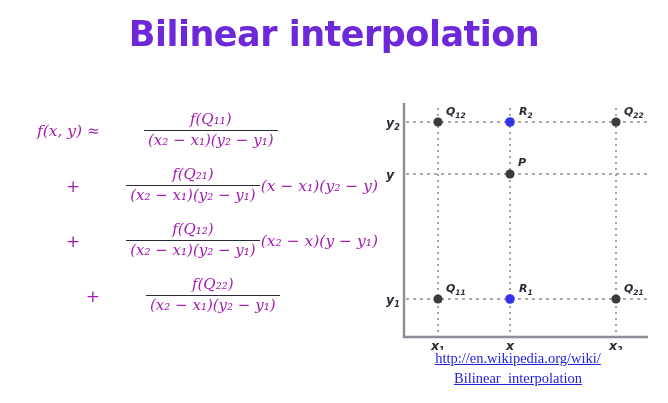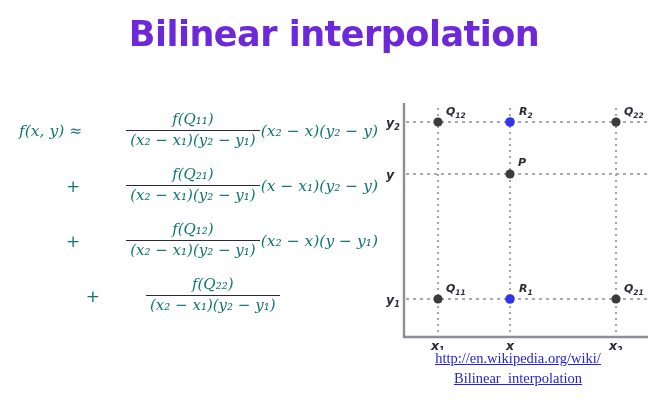--- a/index.html
+++ b/index.html
@@ -30,21 +30,21 @@
     white-space: nowrap;
   }
 
   
   #formula-block {
     position: absolute;
     left: 8px;
     top: 103px;
     width: 370px;
     font-family: "DejaVu Serif", serif;
-    color: #0f766e;
+    color: #a21caf;
   }
   .formula-row {
     display: flex;
     align-items: center;
     height: 55px;
     font-size: 15.5px;
   }
   .lhs {
     width: 92px;
     text-align: right;
@@ -123,21 +123,20 @@
 
 <div id="formula-block">
 
   <div class="formula-row">
     <div class="lhs">f(x, y) ≈</div>
     <div class="frac">
       <div class="num">f(Q₁₁)</div>
       <div class="bar"></div>
       <div class="den">(x₂ − x₁)(y₂ − y₁)</div>
     </div>
-    <div class="tail">(x₂ − x)(y₂ − y)</div>
   </div>
 
   <div class="formula-row">
     <div class="plus-lead">+</div>
     <div class="frac">
       <div class="num">f(Q₂₁)</div>
       <div class="bar"></div>
       <div class="den">(x₂ − x₁)(y₂ − y₁)</div>
     </div>
     <div class="tail">(x − x₁)(y₂ − y)</div>

